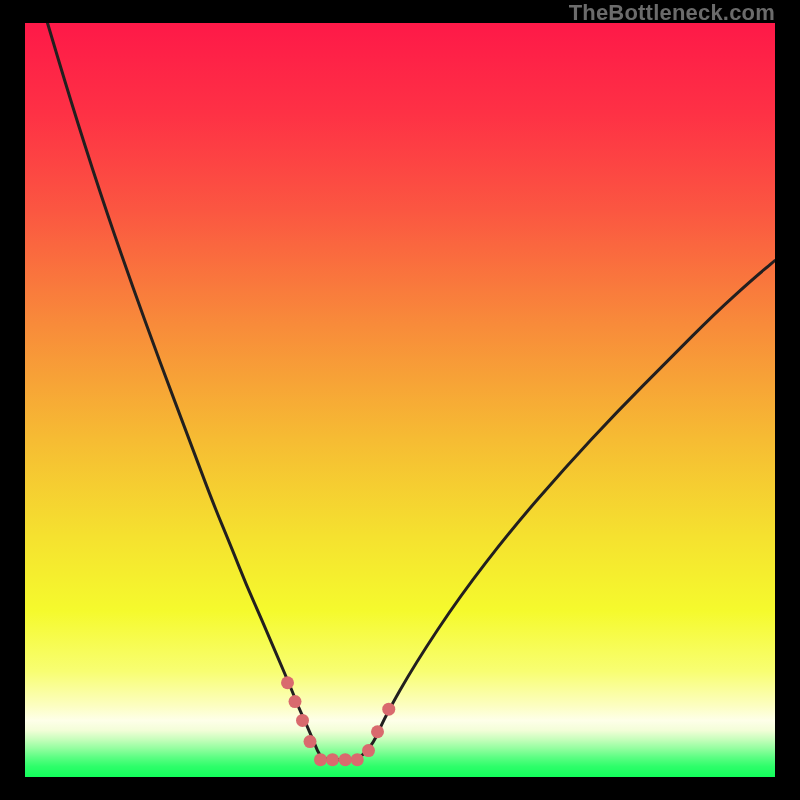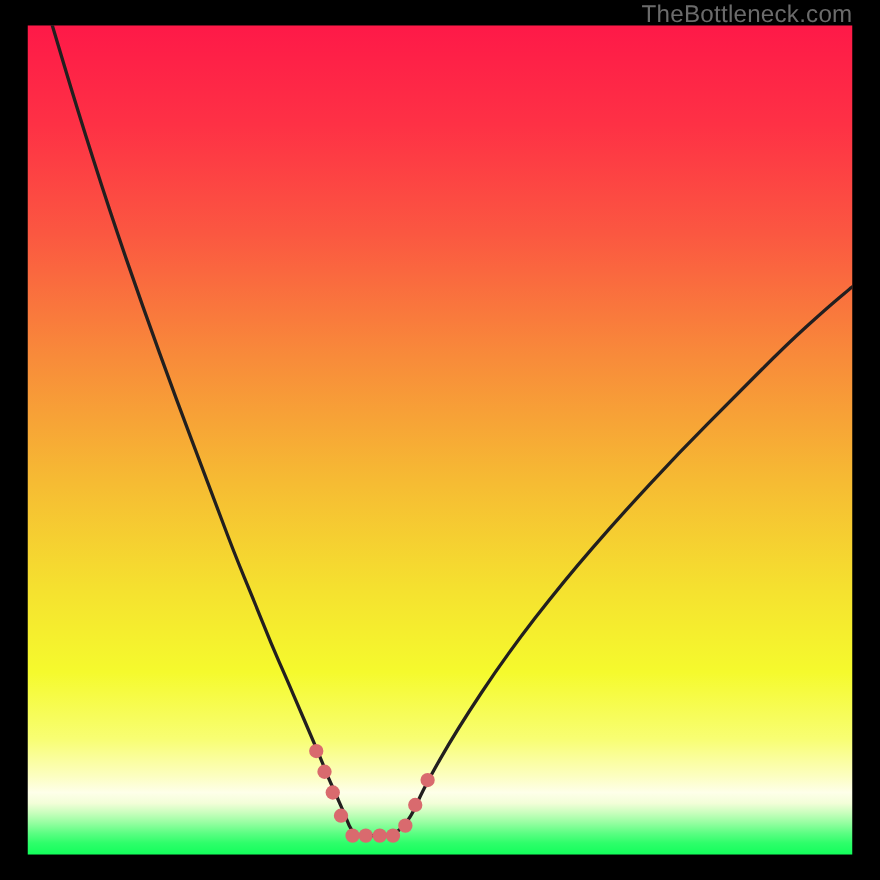--- a/index.html
+++ b/index.html
@@ -33,21 +33,21 @@
     left: 0; top: 0;
     width: 750px;
     height: 754px;
   }
   .watermark {
     position: absolute;
     right: 25px;
     top: 0px;
     color: #6b6b6b;
     font-size: 22px;
-    font-weight: 400;
+    font-weight: 700;
     letter-spacing: 0.2px;
   }
 </style>
 </head>
 <body>
 
 <div class="frame">
   <div class="plot-area">
     <svg class="gradient-bg" width="750" height="754" viewBox="0 0 750 754" preserveAspectRatio="none">
       <defs>

